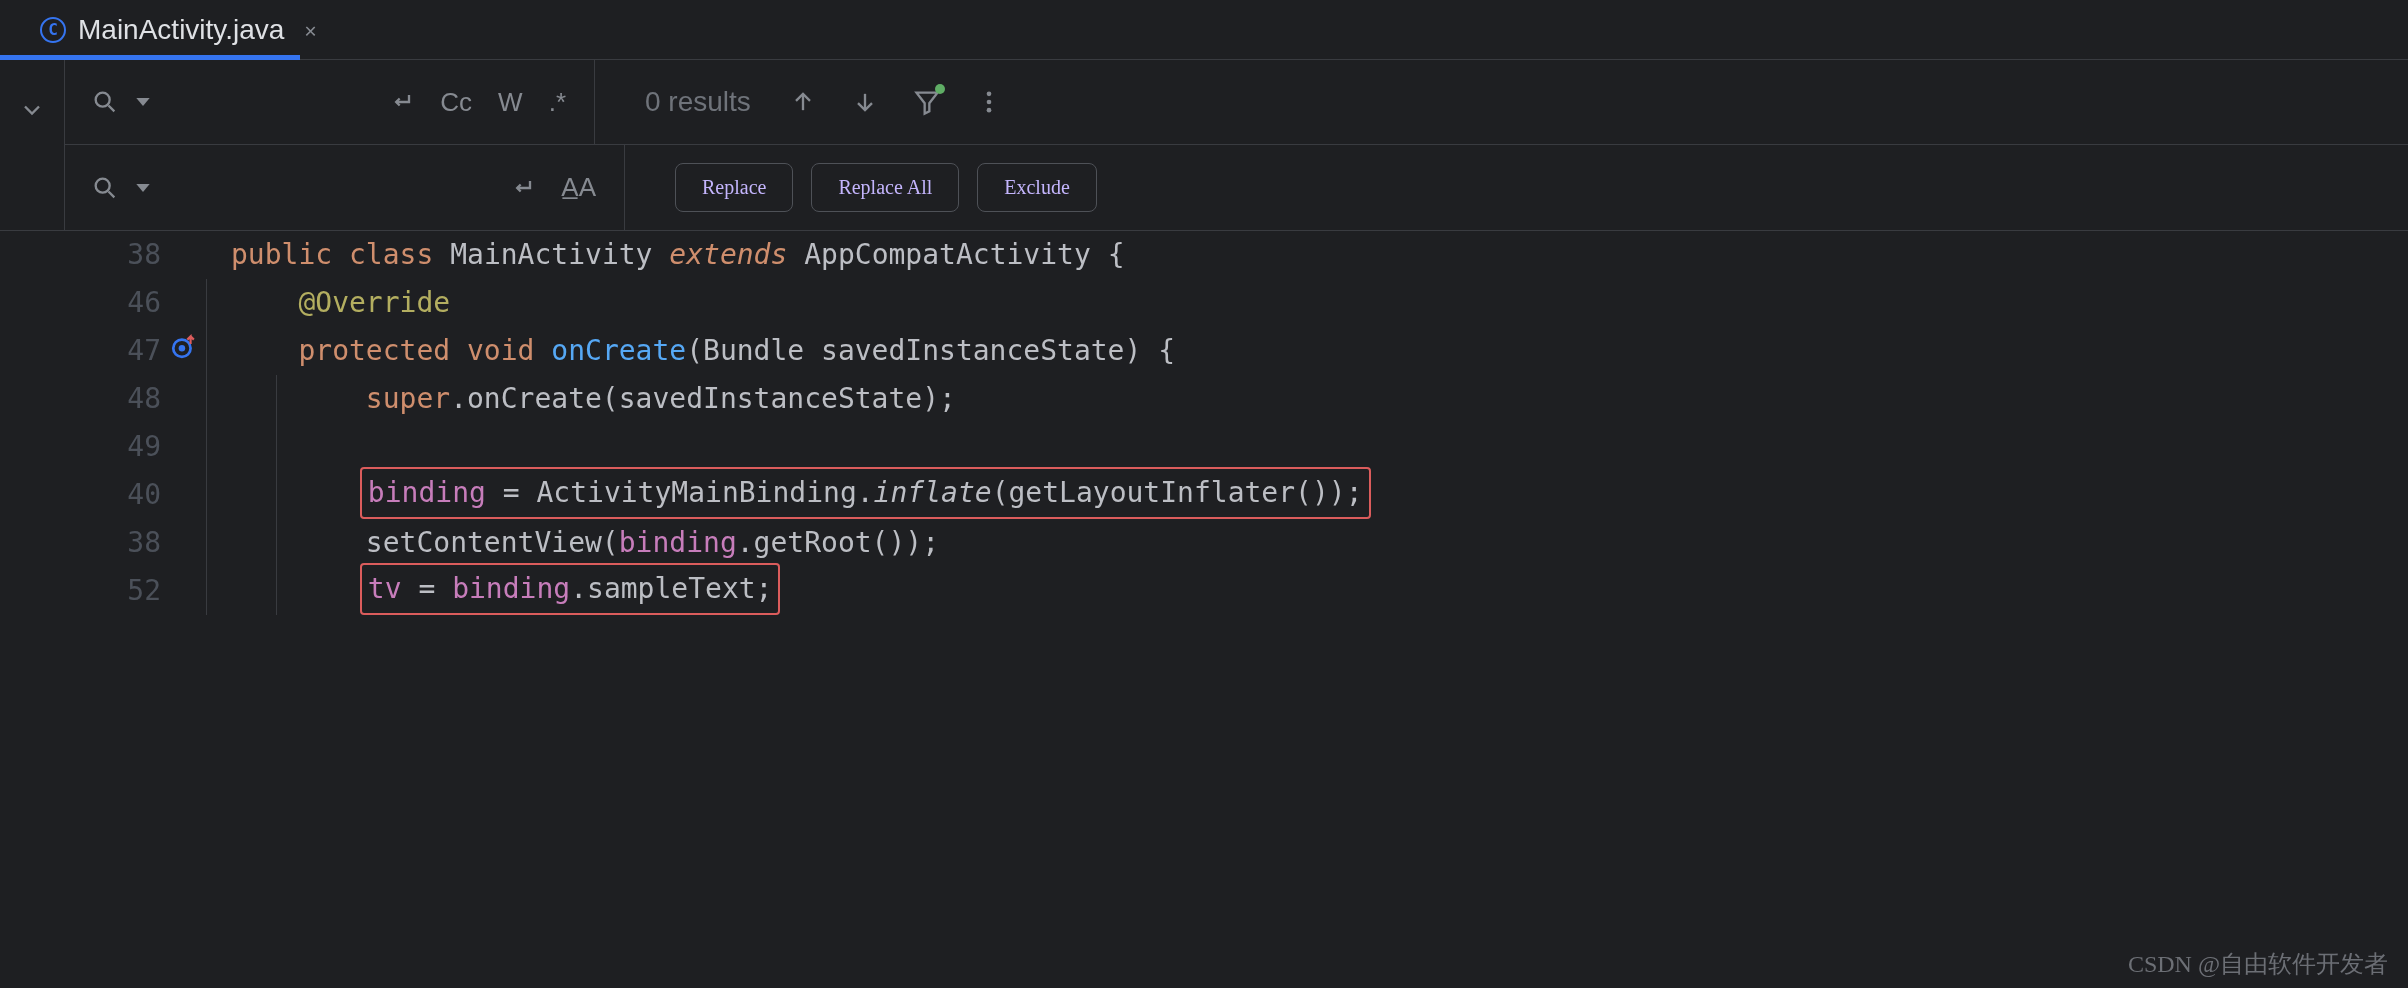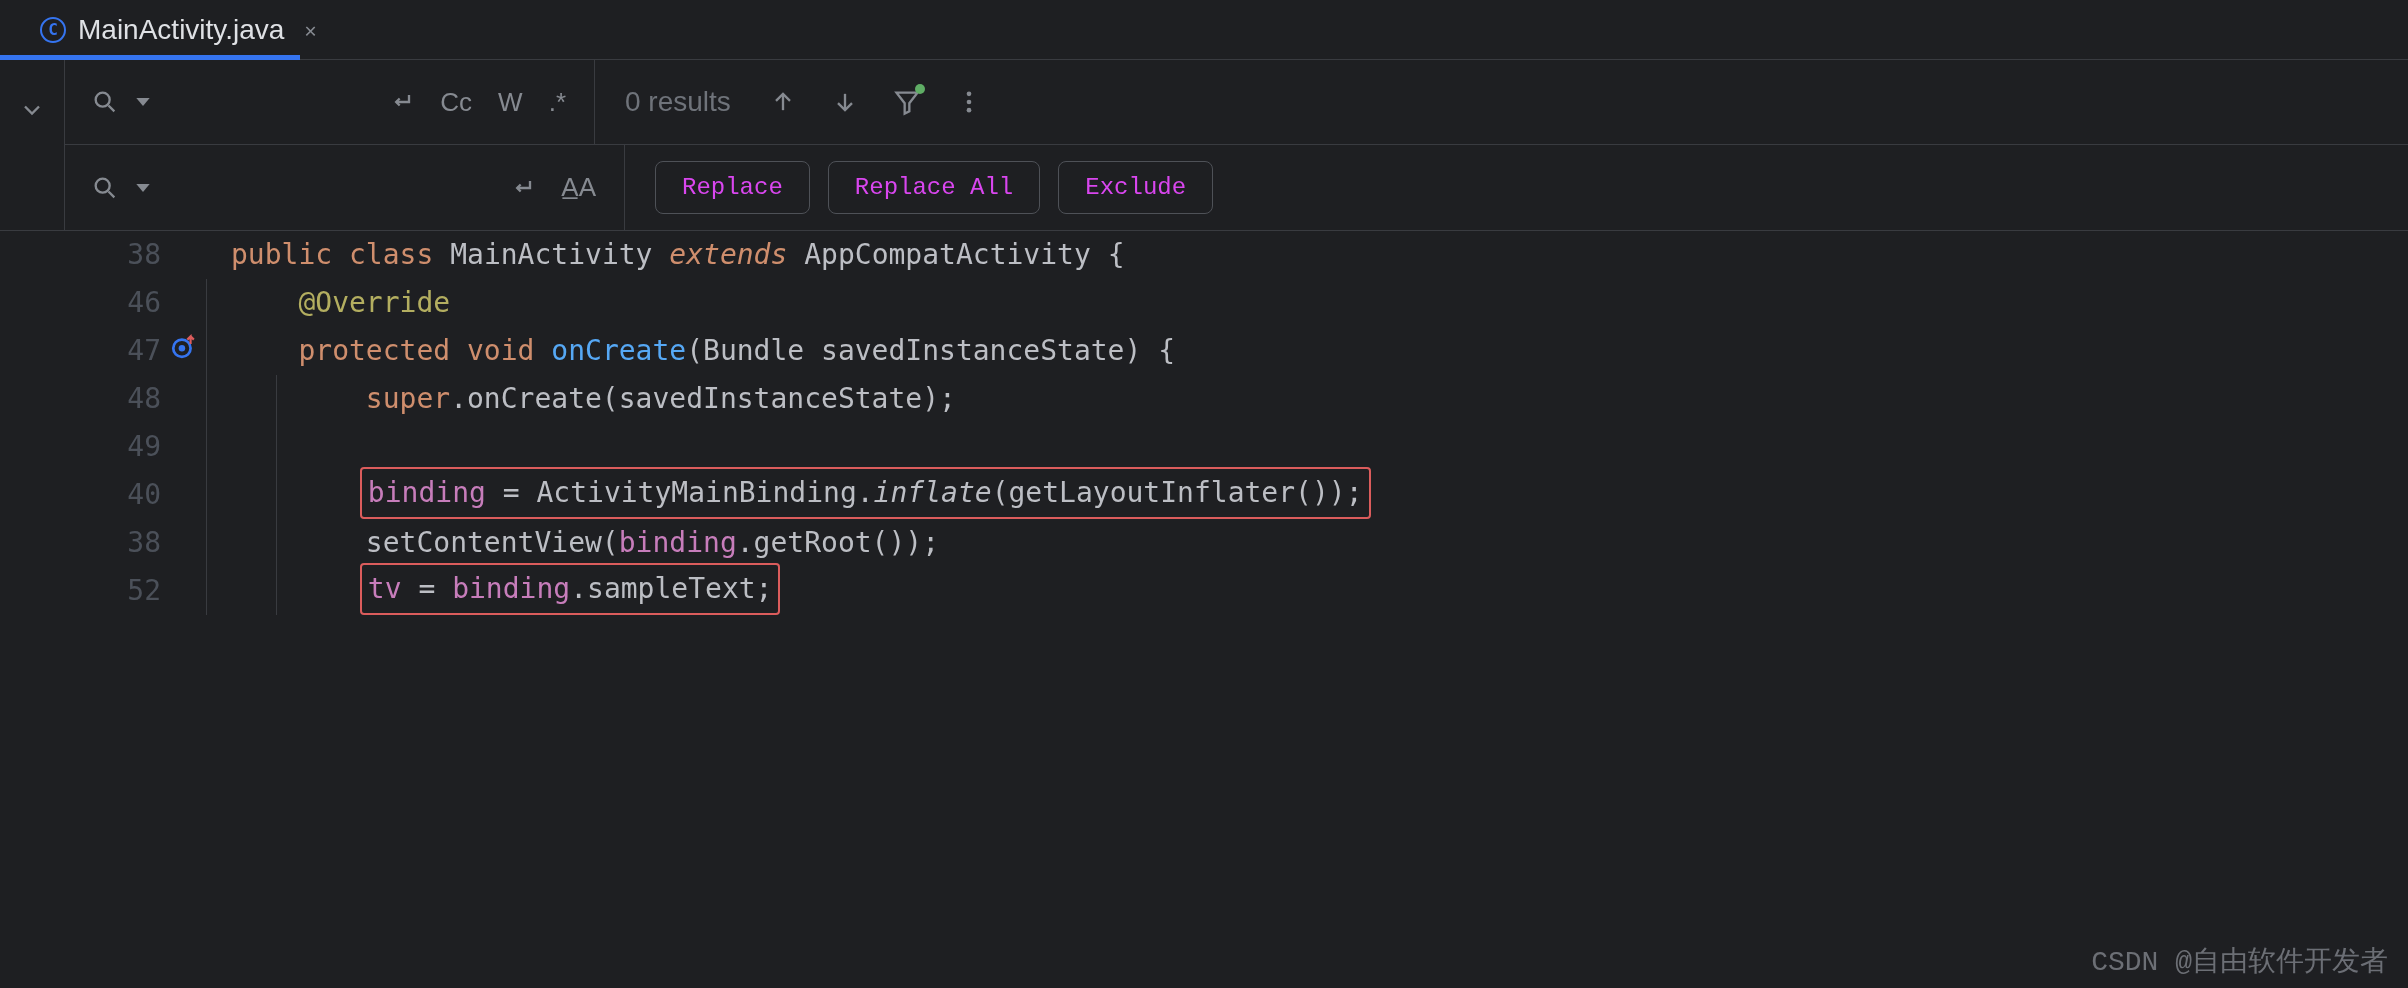--- a/index.html
+++ b/index.html
@@ -67,20 +67,21 @@
   justify-content: center;
   padding-top: 30px;
   border-right: 1px solid #393b40;
 }
 .search-rows { display: flex; flex-direction: column; }
 .search-row {
   display: flex;
   align-items: center;
   height: 85px;
   border-bottom: 1px solid #393b40;
+  gap: 20px;
 }
 .search-row:last-child { border-bottom: none; }
 .search-box {
   flex: 0 0 530px;
   display: flex;
   align-items: center;
   padding: 0 20px;
   height: 100%;
   border-right: 1px solid #393b40;
   gap: 10px;
@@ -117,23 +118,23 @@
   position: absolute;
   top: 2px; right: 2px;
   width: 10px; height: 10px;
   background: #5fad65;
   border-radius: 50%;
 }
 .btn-row { display: flex; gap: 18px; padding-left: 30px; }
 .ghost-btn {
   border: 1px solid #4e5157;
   background: transparent;
-  color: #d946ef;
-  font-family: Liberation Mono, monospace;
-  font-size: 24px;
+  color: #c4b5fd;
+  font-family: Liberation Serif, serif;
+  font-size: 20px;
   padding: 12px 26px;
   border-radius: 8px;
   cursor: pointer;
 }
 .editor {
   display: flex;
   font-size: 28px;
   line-height: 1.7;
   padding-left: 31px;
 }
@@ -185,22 +186,22 @@
   border: 2px solid #db5c5c;
   border-radius: 4px;
   padding: 0 6px;
   margin-left: -6px;
 }
 .watermark {
   position: absolute;
   bottom: 8px;
   right: 20px;
   color: #7a7d84;
-  font-family: Liberation Mono, monospace;
-  font-size: 28px;
+  font-family: Liberation Serif, serif;
+  font-size: 24px;
   opacity: 0.85;
 }
 </style>
 </head>
 <body>
 
 <div class="tab-bar">
   <div class="tab">
     <span class="tab-icon">C</span>
     <span class="tab-name">MainActivity.java</span>

